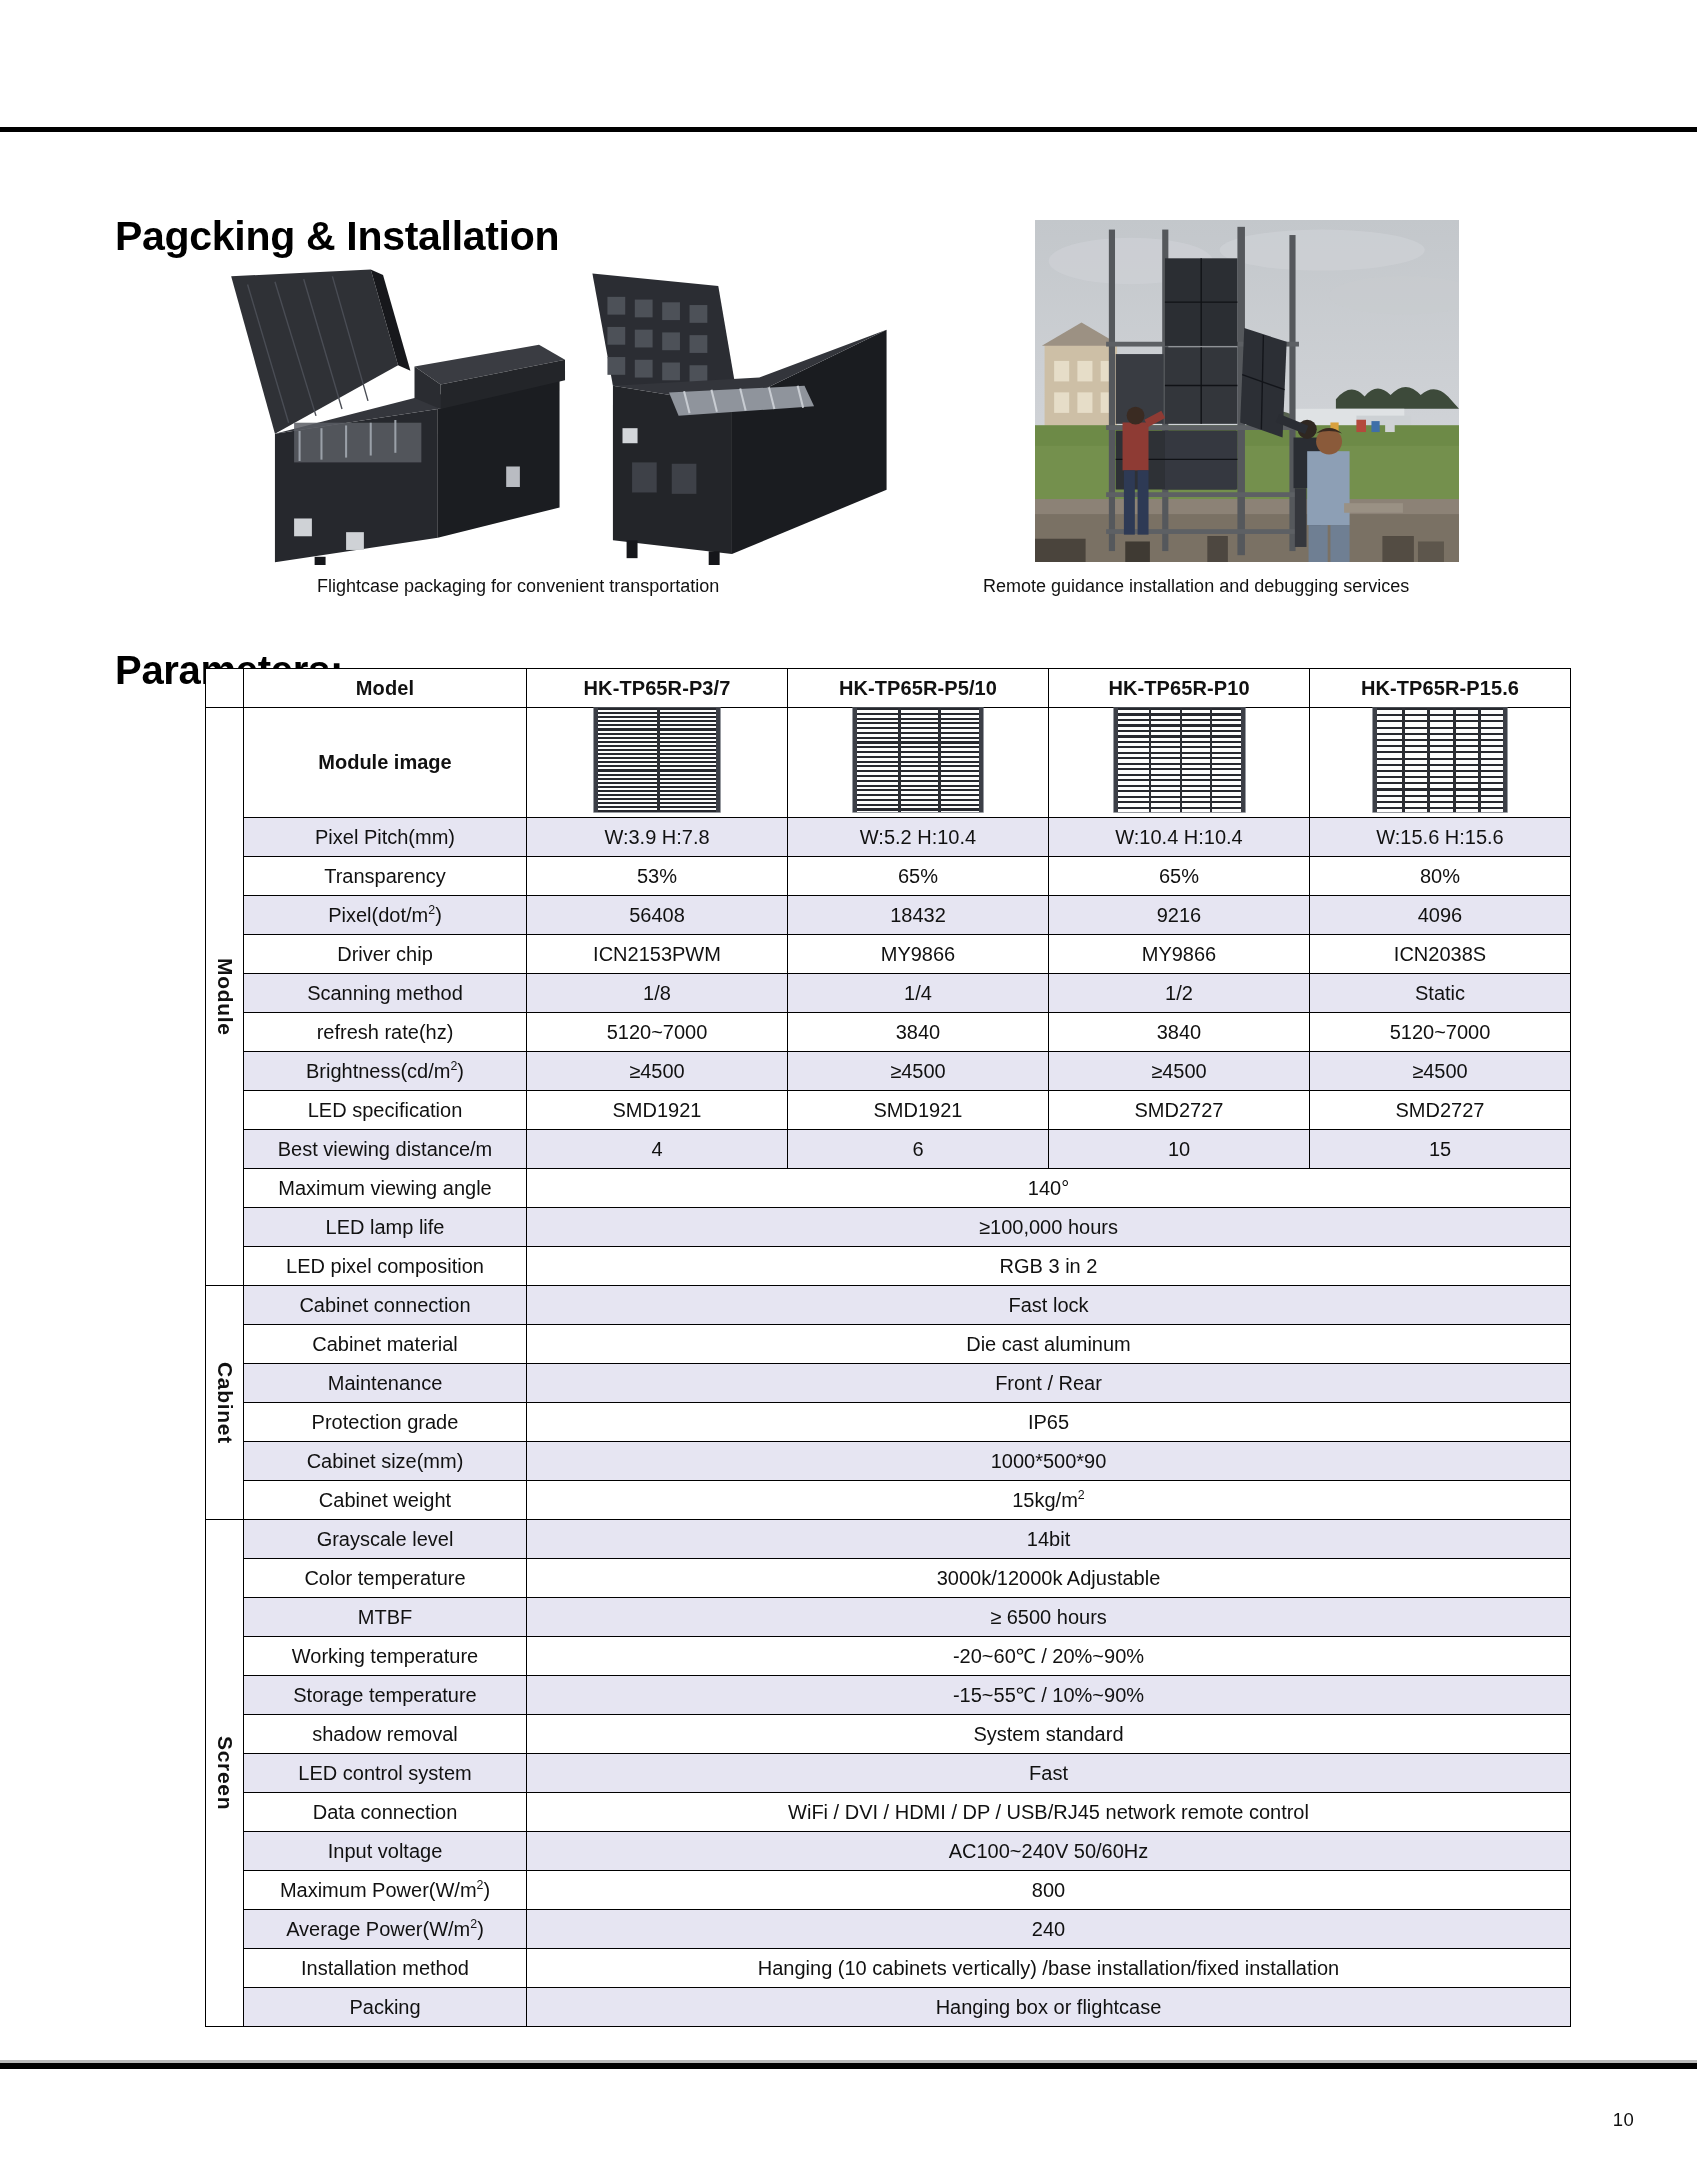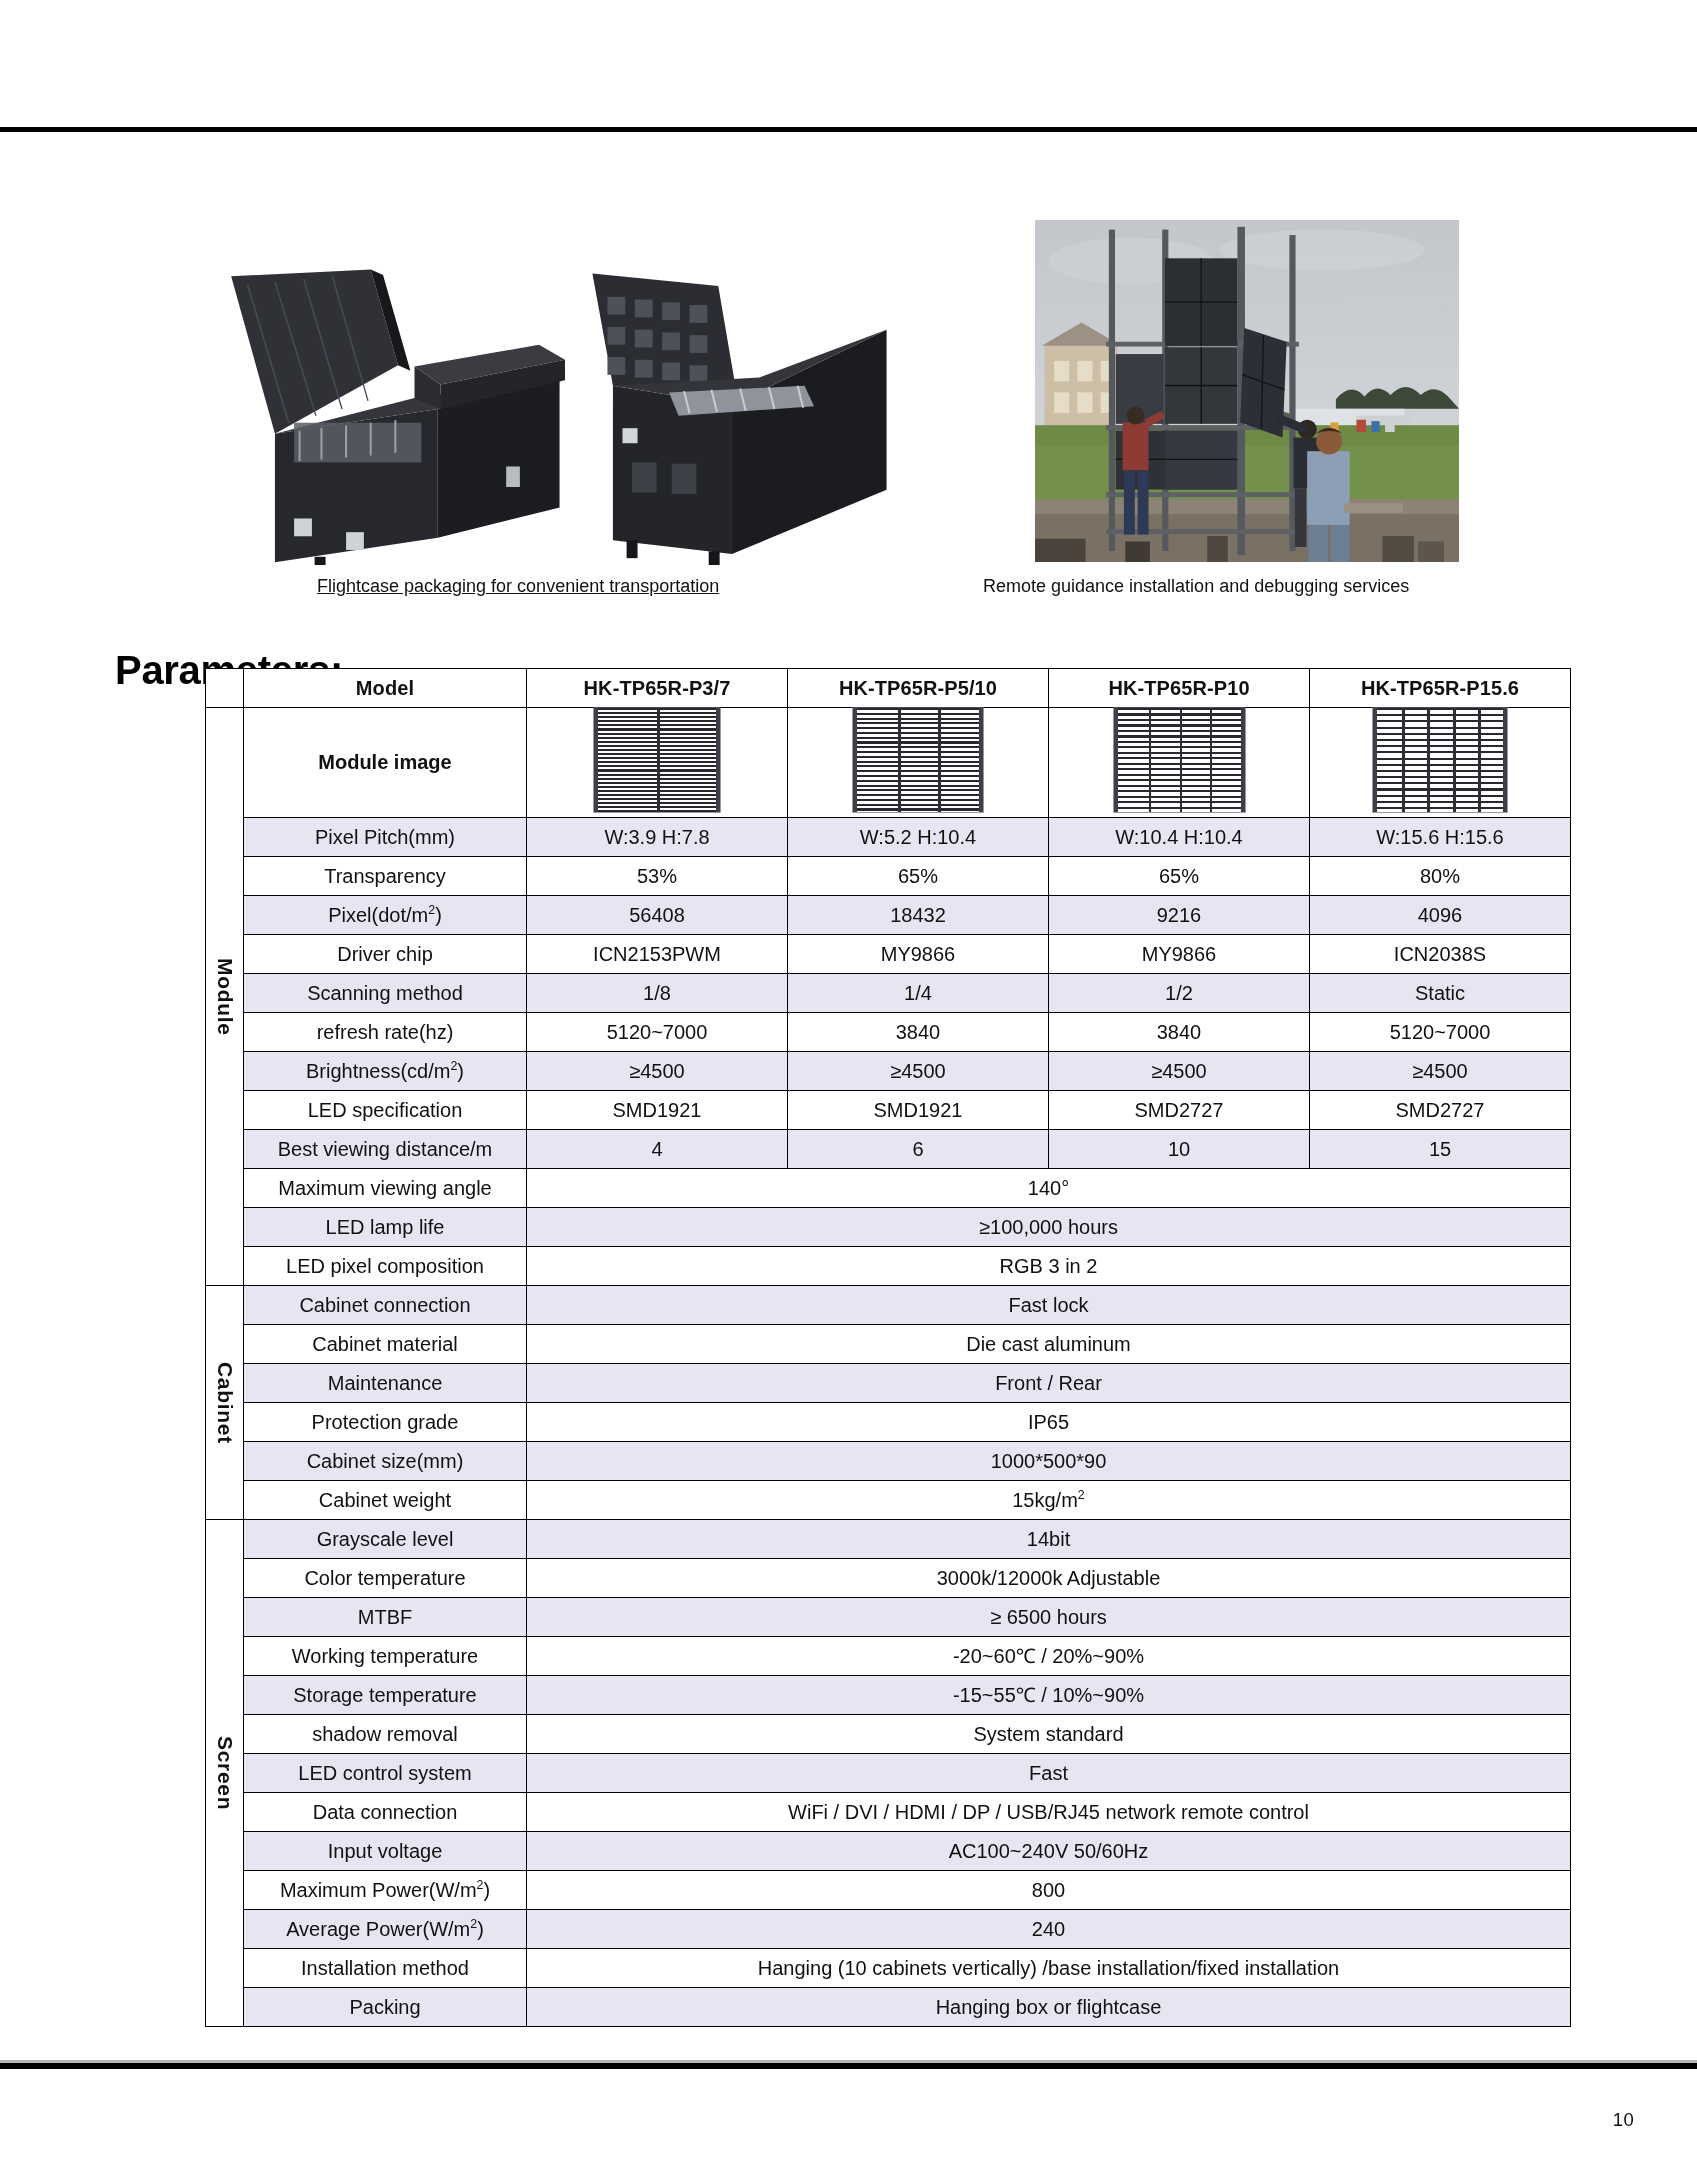--- a/index.html
+++ b/index.html
@@ -30,21 +30,21 @@
   }
 
   
   .photo{position:absolute;overflow:hidden;}
   .photo-cases{left:212px;top:264px;width:691px;height:301px;background:#fff;}
   .photo-install{left:1035px;top:220px;width:424px;height:342px;background:#9aa2a8;}
 
   .cap{
     position:absolute;font-size:18px;color:#111;white-space:nowrap;
   }
-  .cap-left{left:317px;top:576px;text-decoration:underline;}
+  .cap-left{left:317px;top:576px;}
   .cap-right{left:983px;top:576px;}
 
   
   .photo svg{display:block;width:100%;height:100%;}
 
   
   .tbl-wrap{position:absolute;left:205px;top:668px;width:1365px;}
   table.spec{
     border-collapse:collapse;width:1365px;table-layout:fixed;
     font-size:0;
@@ -91,20 +91,21 @@
   .mesh i{display:block;background:#26282e;}
   .mesh .vb{position:absolute;top:0;bottom:0;width:2.7px;background:#2b2d33;}
 </style>
 </head>
 <body>
 
 <div class="page">
 
   <div class="rule-top"></div>
 
+  <h1 class="h-pack">Pagcking &amp; Installation</h1>
 
   <div class="photo photo-cases">
     <svg viewBox="0 0 1010 440" preserveAspectRatio="none" aria-hidden="true">
       <rect x="0" y="0" width="1010" height="440" fill="#ffffff"></rect>
 
       <polygon points="28,18 232,8 272,148 92,248" fill="#2f3136"></polygon>
       <polygon points="232,8 272,148 290,156 250,16" fill="#17181c"></polygon>
       <g stroke="#4a4d55" stroke-width="2">
         <line x1="52" y1="30" x2="112" y2="232"></line>
         <line x1="92" y1="26" x2="152" y2="222"></line>

